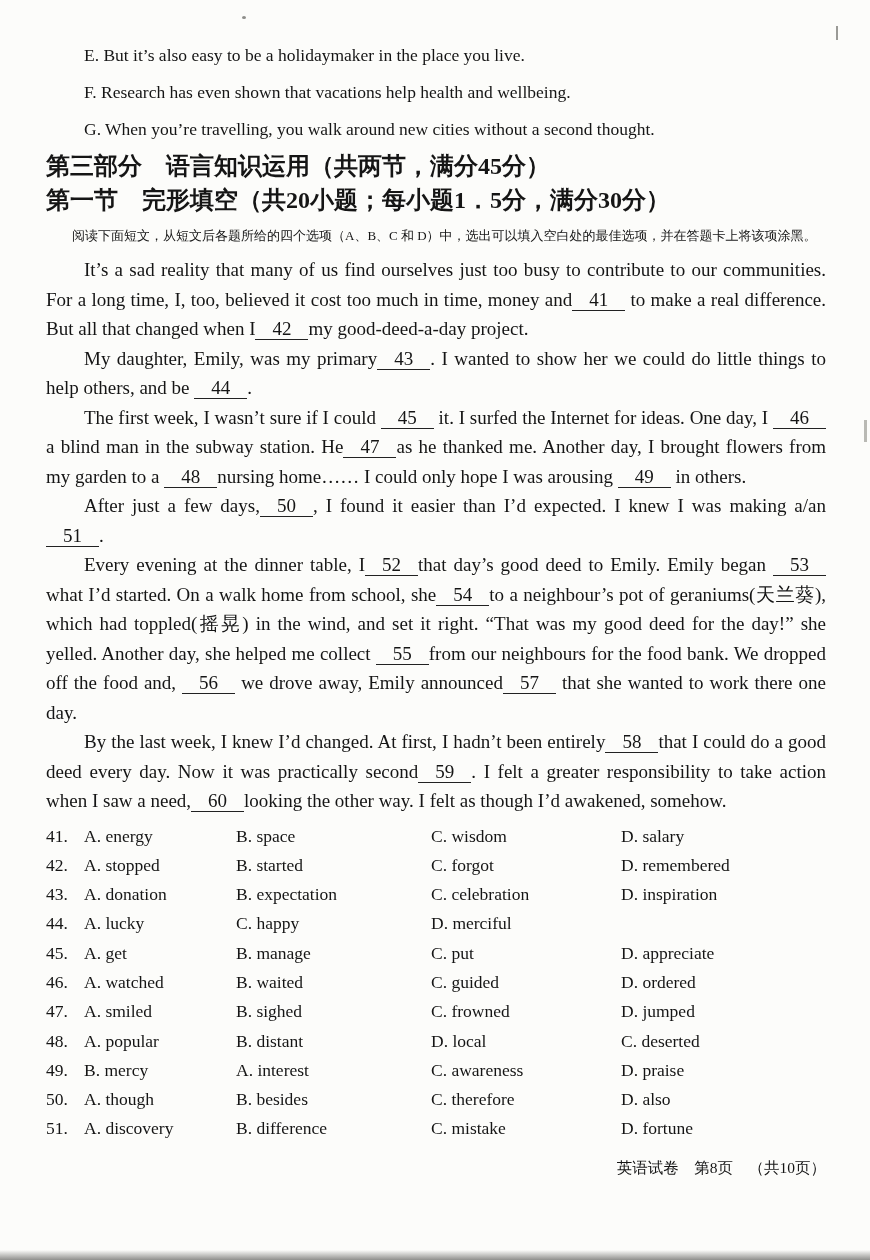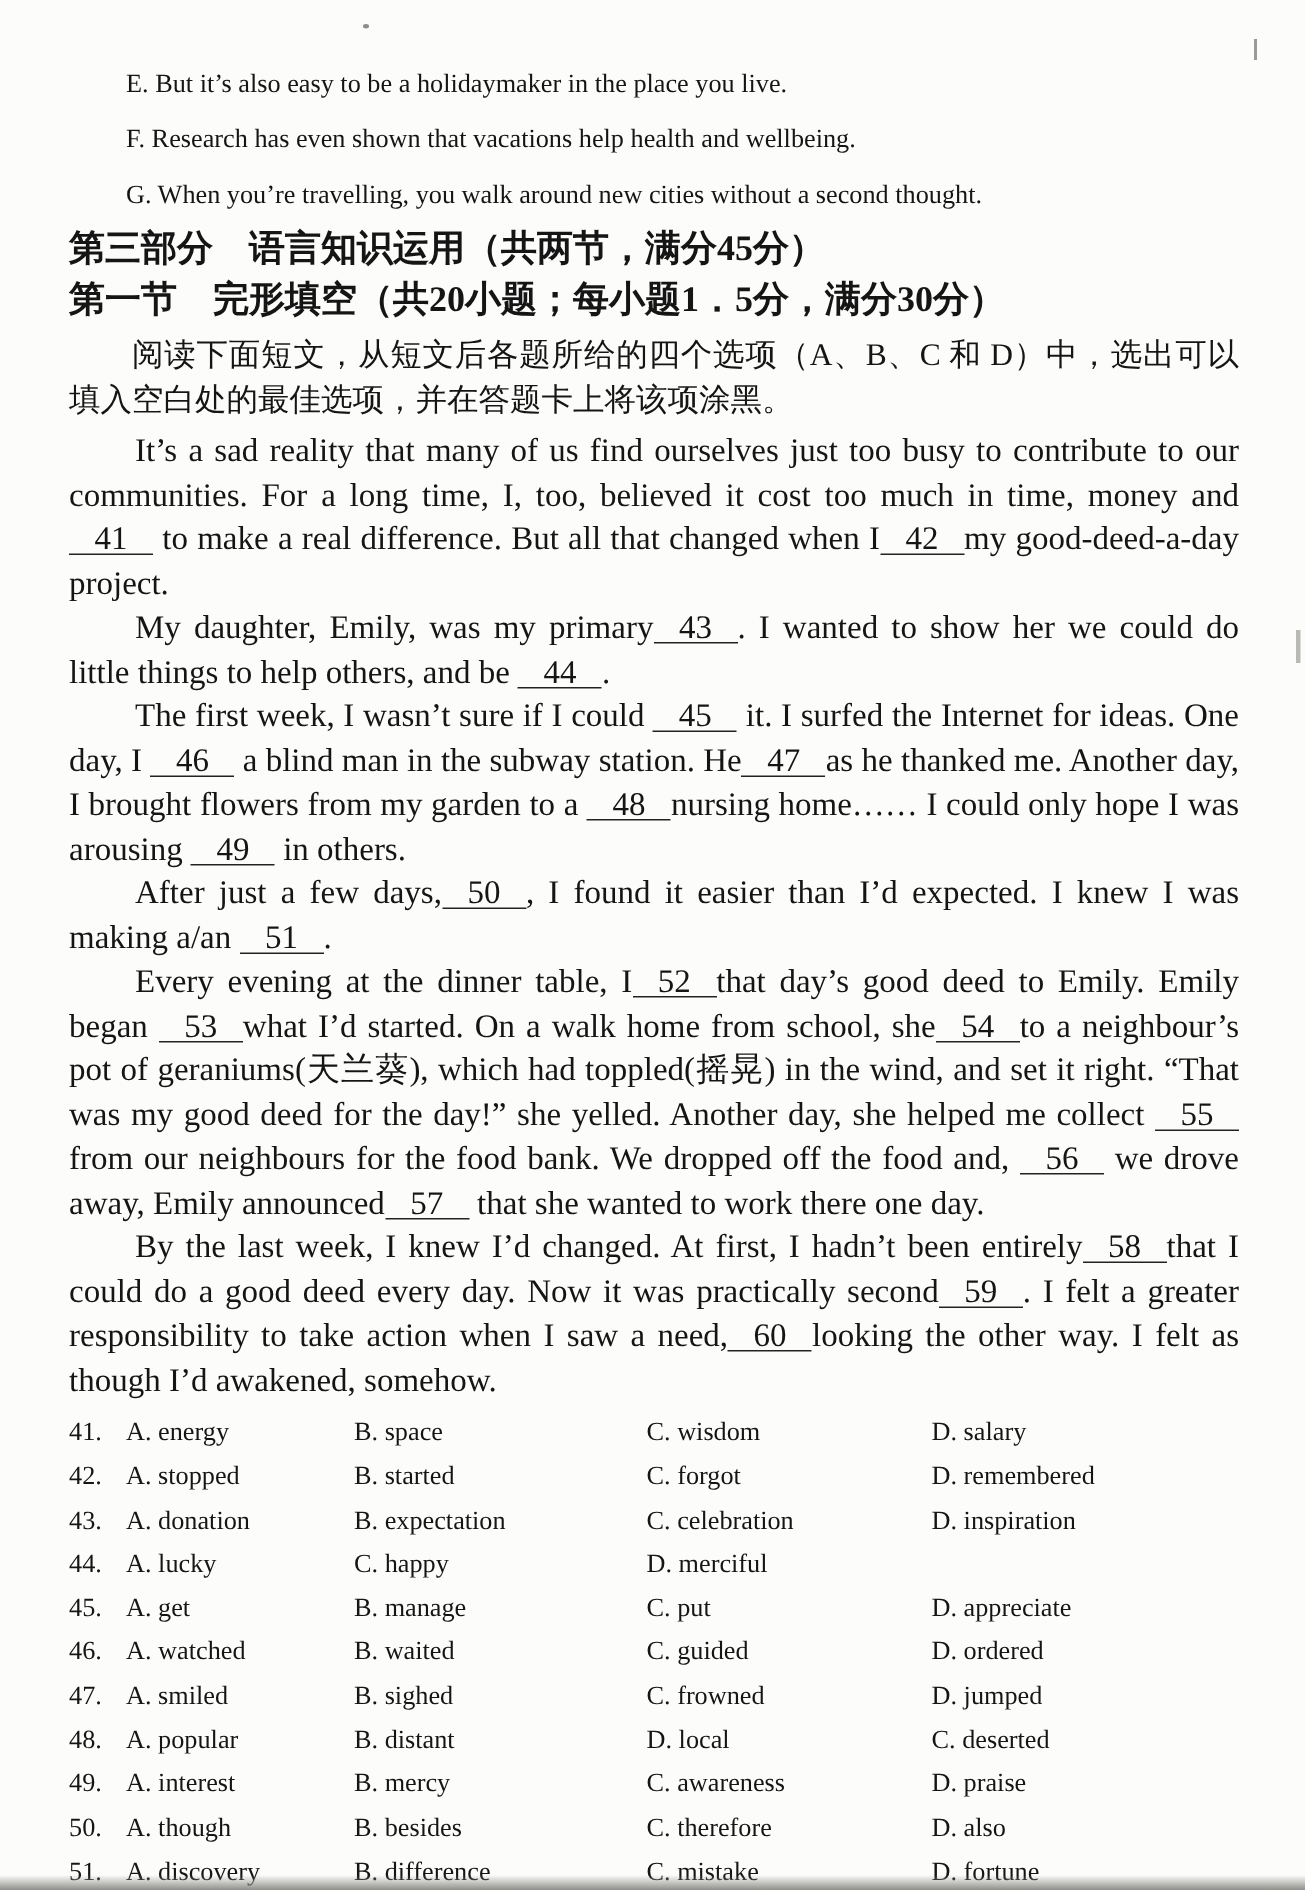--- a/index.html
+++ b/index.html
@@ -22,29 +22,29 @@
   }
 
   .head {
     font-size: 24px;
     font-weight: bold;
     margin: 3px 0 7px 0;
     line-height: 27px;
   }
 
   .instructions {
-    font-size: 21px;
+    font-size: 13px;
     line-height: 30px;
     text-indent: 2em;
     text-align: justify;
     margin: 0 0 4px 0;
   }
 
   .para {
-    font-size: 22px;
+    font-size: 19px;
     line-height: 29.5px;
     text-indent: 2em;
     text-align: justify;
     margin: 0;
   }
   .blank {
     display: inline-block;
     text-indent: 0;
     border-bottom: 1.4px solid #222;
     padding: 0 17px;
@@ -169,22 +169,22 @@
       </div>
       <div class="q-row">
         <div class="q-num">48.</div>
         <div class="q-opt">A. popular</div>
         <div class="q-opt">B. distant</div>
         <div class="q-opt">D. local</div>
         <div class="q-opt">C. deserted</div>
       </div>
       <div class="q-row">
         <div class="q-num">49.</div>
+        <div class="q-opt">B. mercy</div>
         <div class="q-opt">A. interest</div>
-        <div class="q-opt">B. mercy</div>
         <div class="q-opt">C. awareness</div>
         <div class="q-opt">D. praise</div>
       </div>
       <div class="q-row">
         <div class="q-num">50.</div>
         <div class="q-opt">A. though</div>
         <div class="q-opt">B. besides</div>
         <div class="q-opt">C. therefore</div>
         <div class="q-opt">D. also</div>
       </div>

